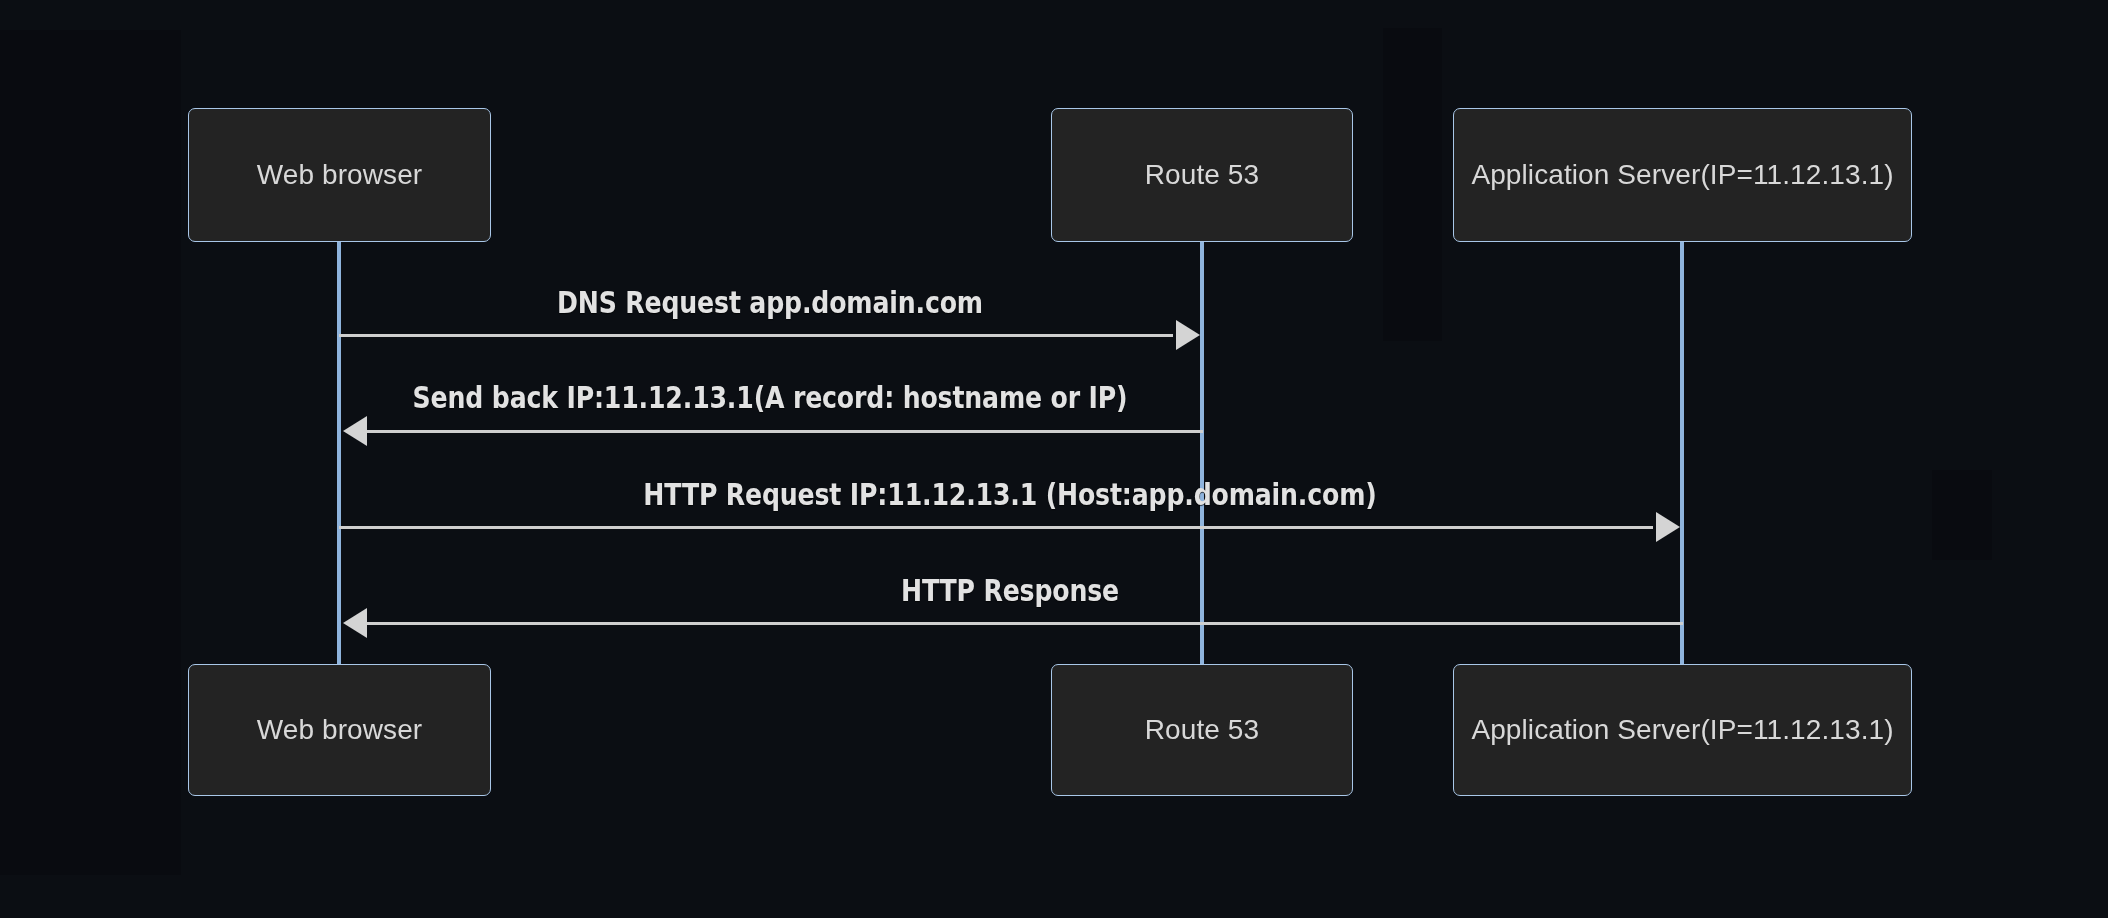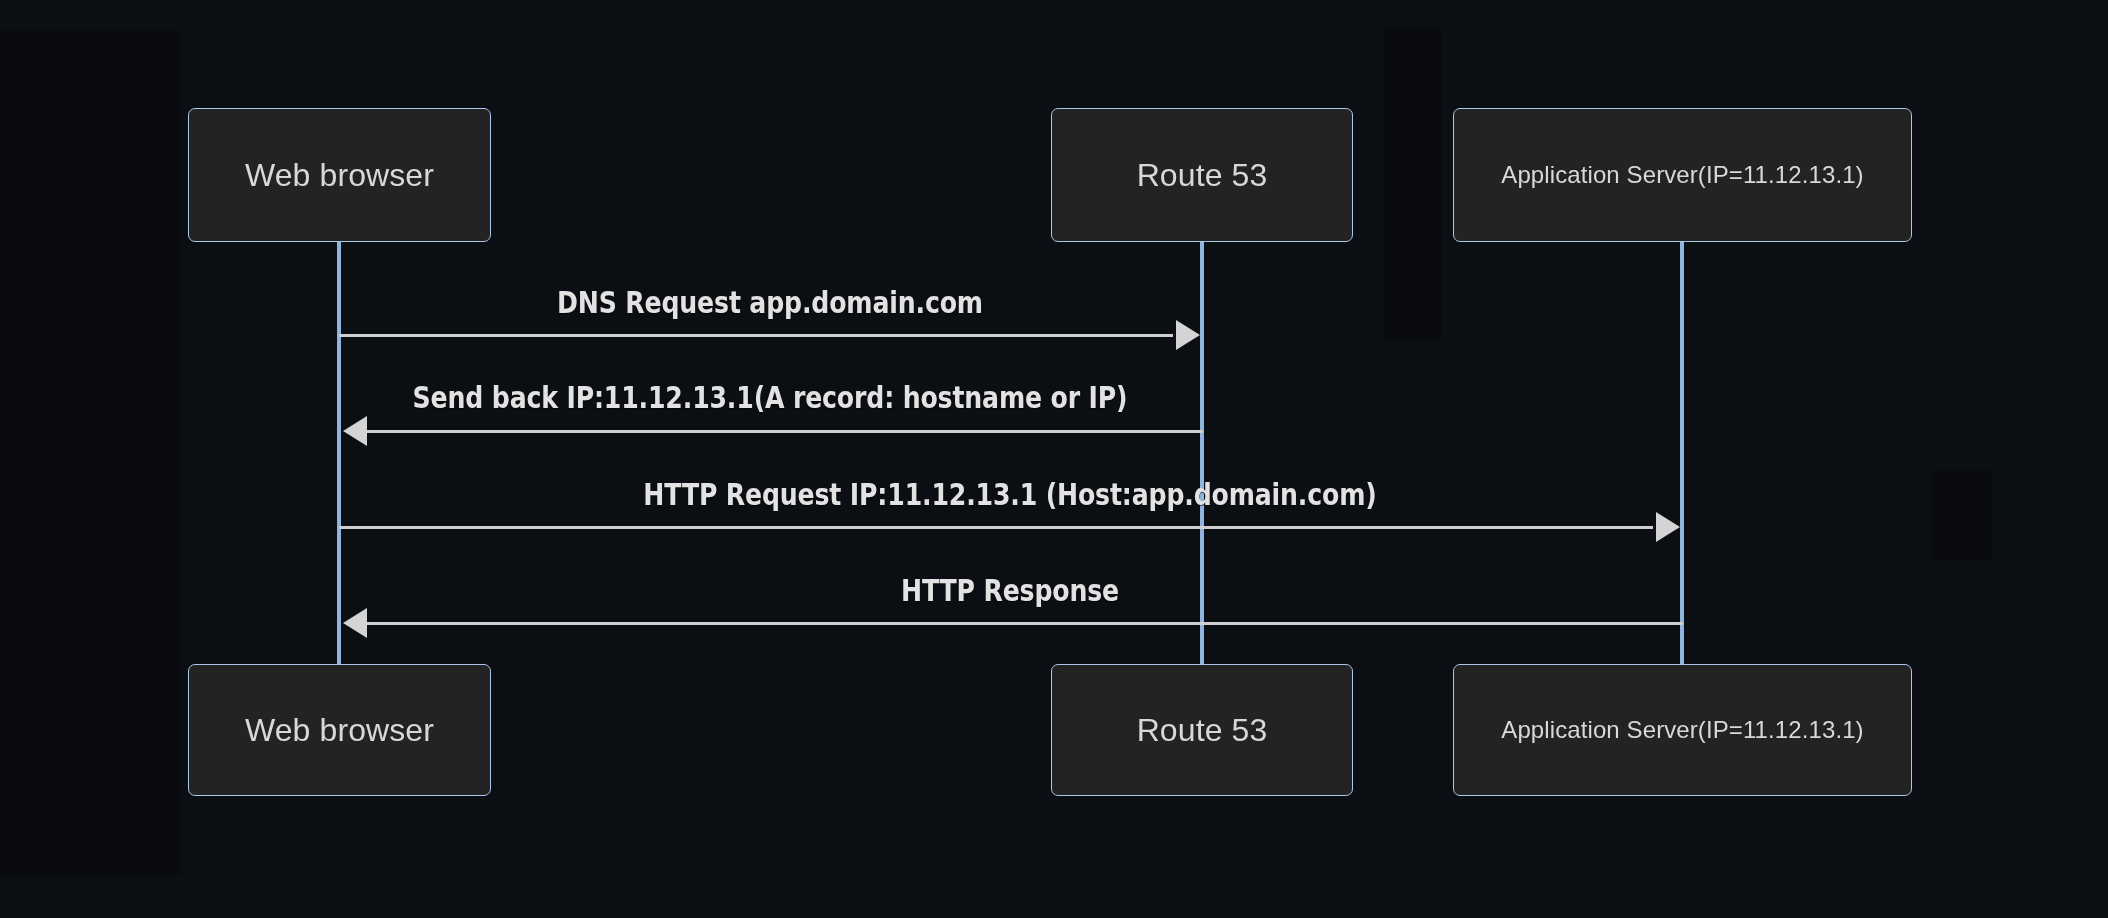--- a/index.html
+++ b/index.html
@@ -28,28 +28,28 @@
   .participant-box {
     position: absolute;
     box-sizing: border-box;
     background: #232323;
     border: 1.6px solid #a9c7e8;
     border-radius: 7px;
     display: flex;
     align-items: center;
     justify-content: center;
     color: #d8d8d8;
-    font-size: 32px;
+    font-size: 28px;
     font-weight: 400;
     letter-spacing: 0.1px;
     white-space: nowrap;
     overflow: hidden;
   }
   .participant-box.wide-label {
-    font-size: 24px;
+    font-size: 28px;
   }
 
   
   .lifeline {
     position: absolute;
     width: 4px;
     background: #8fb4dd;
   }
 
   

